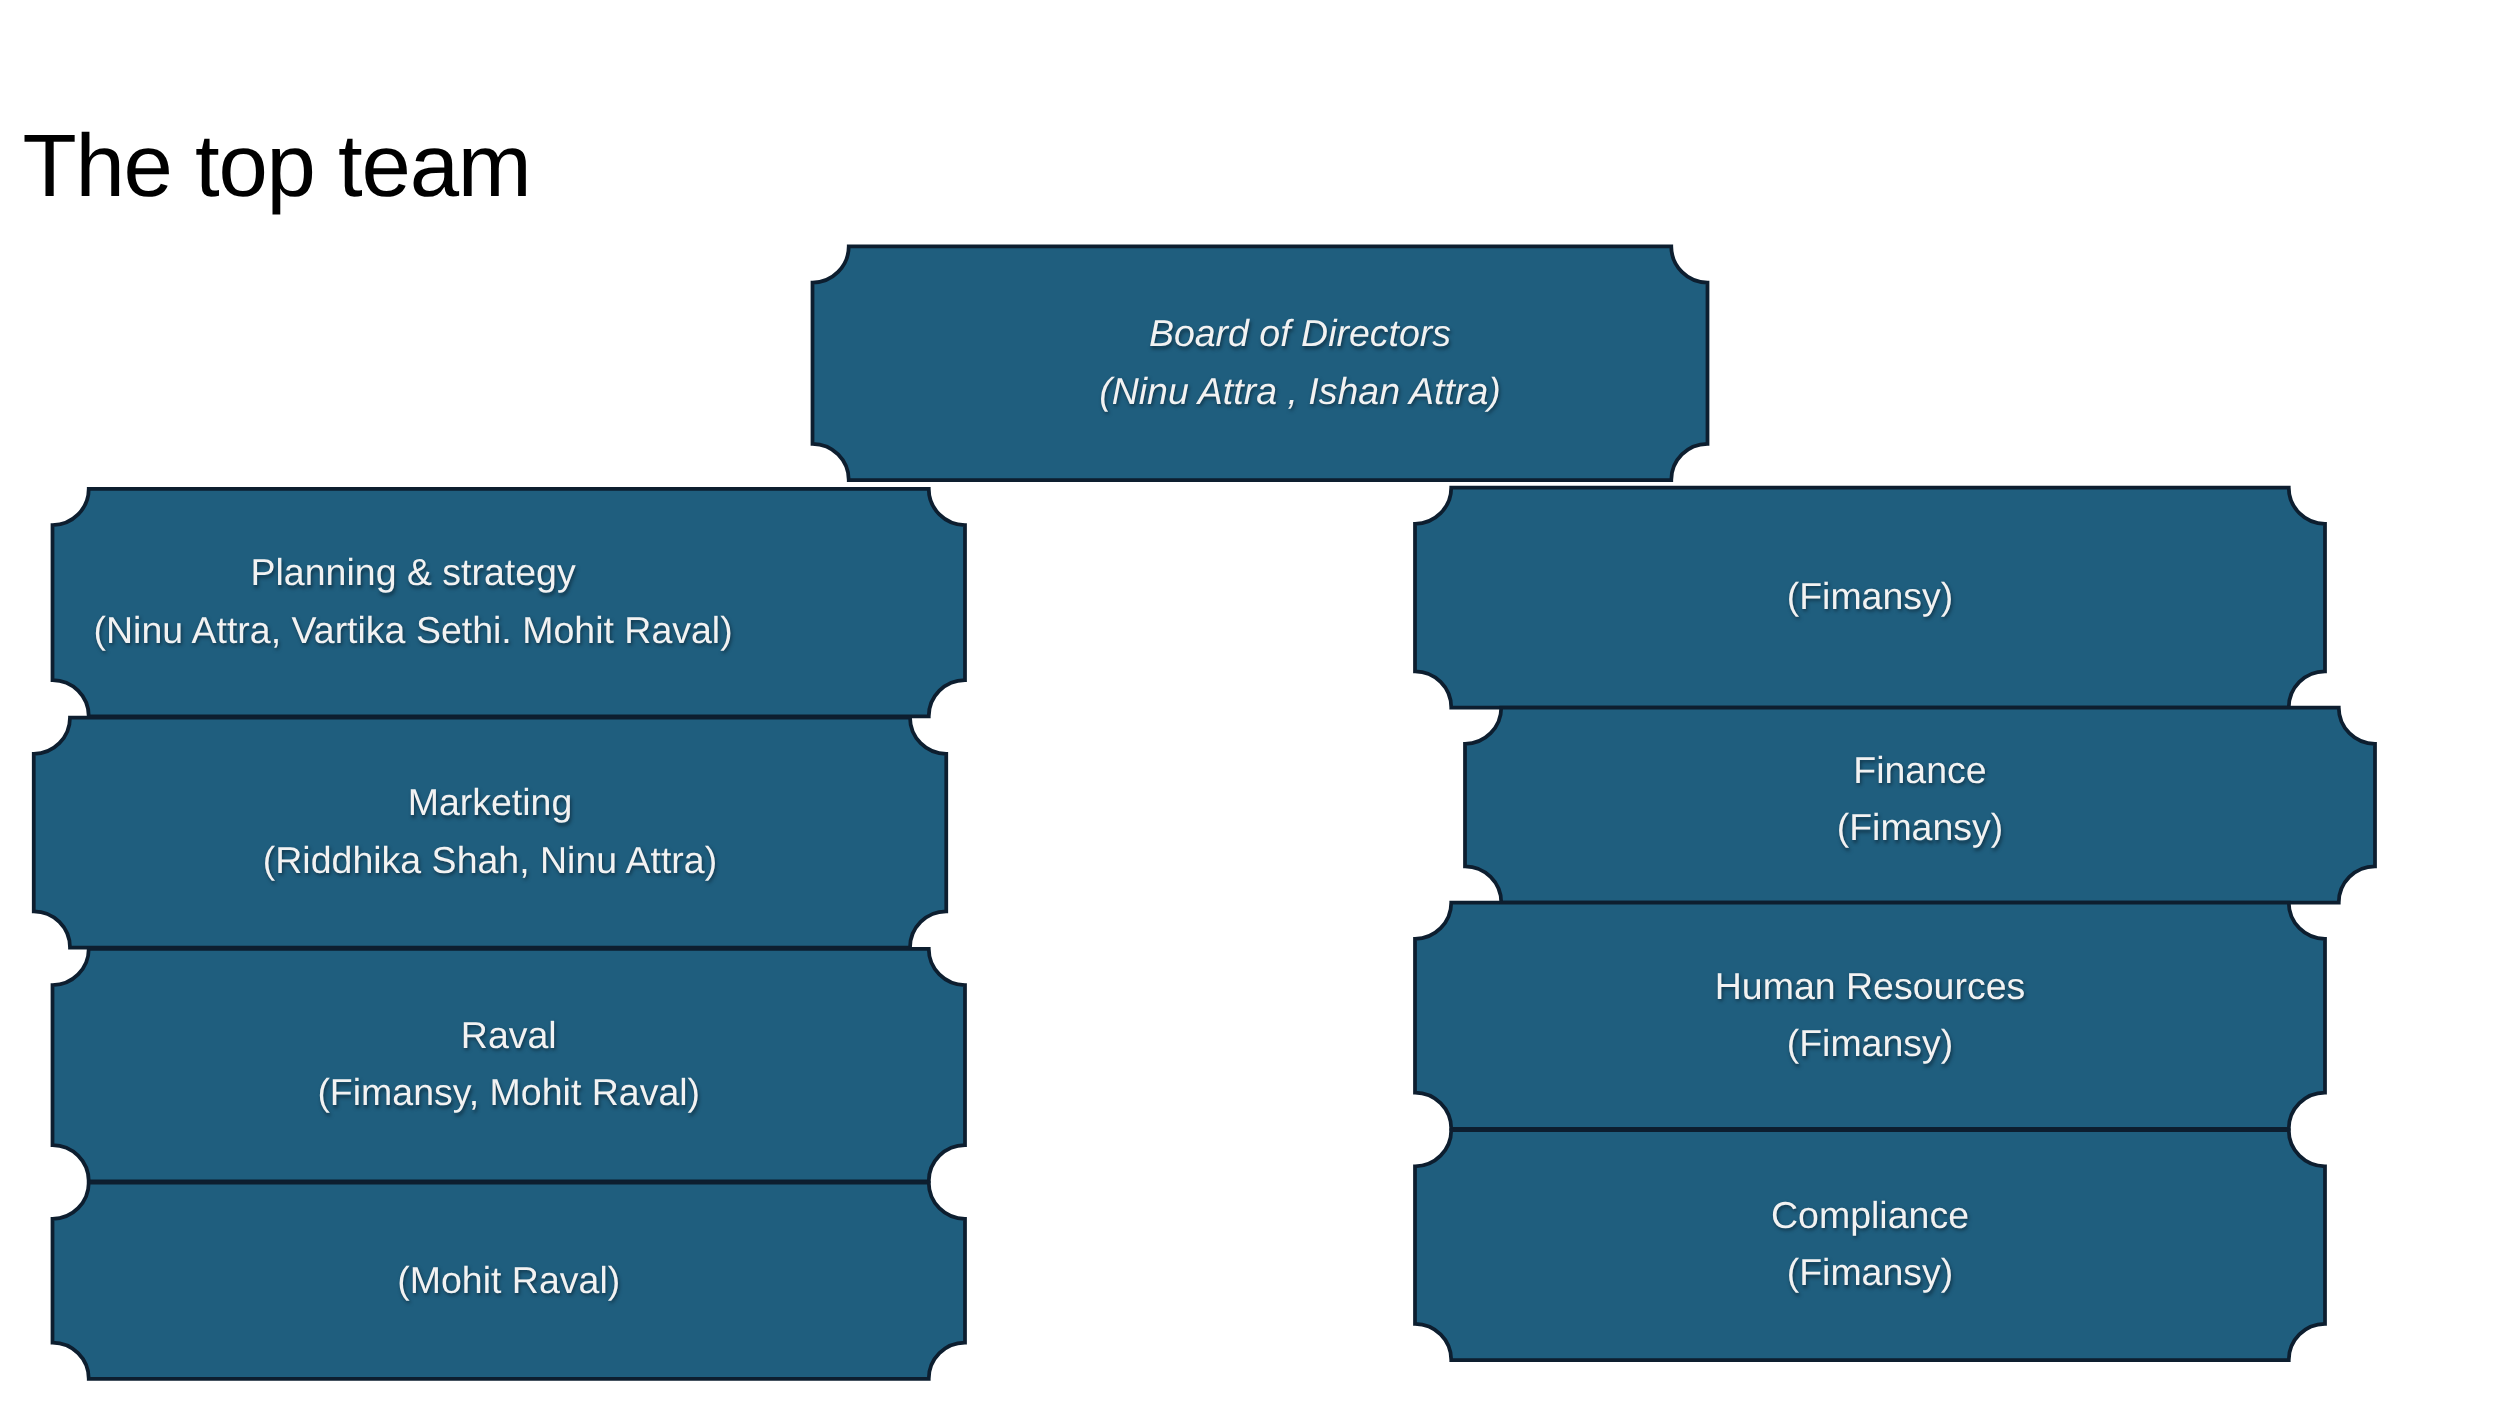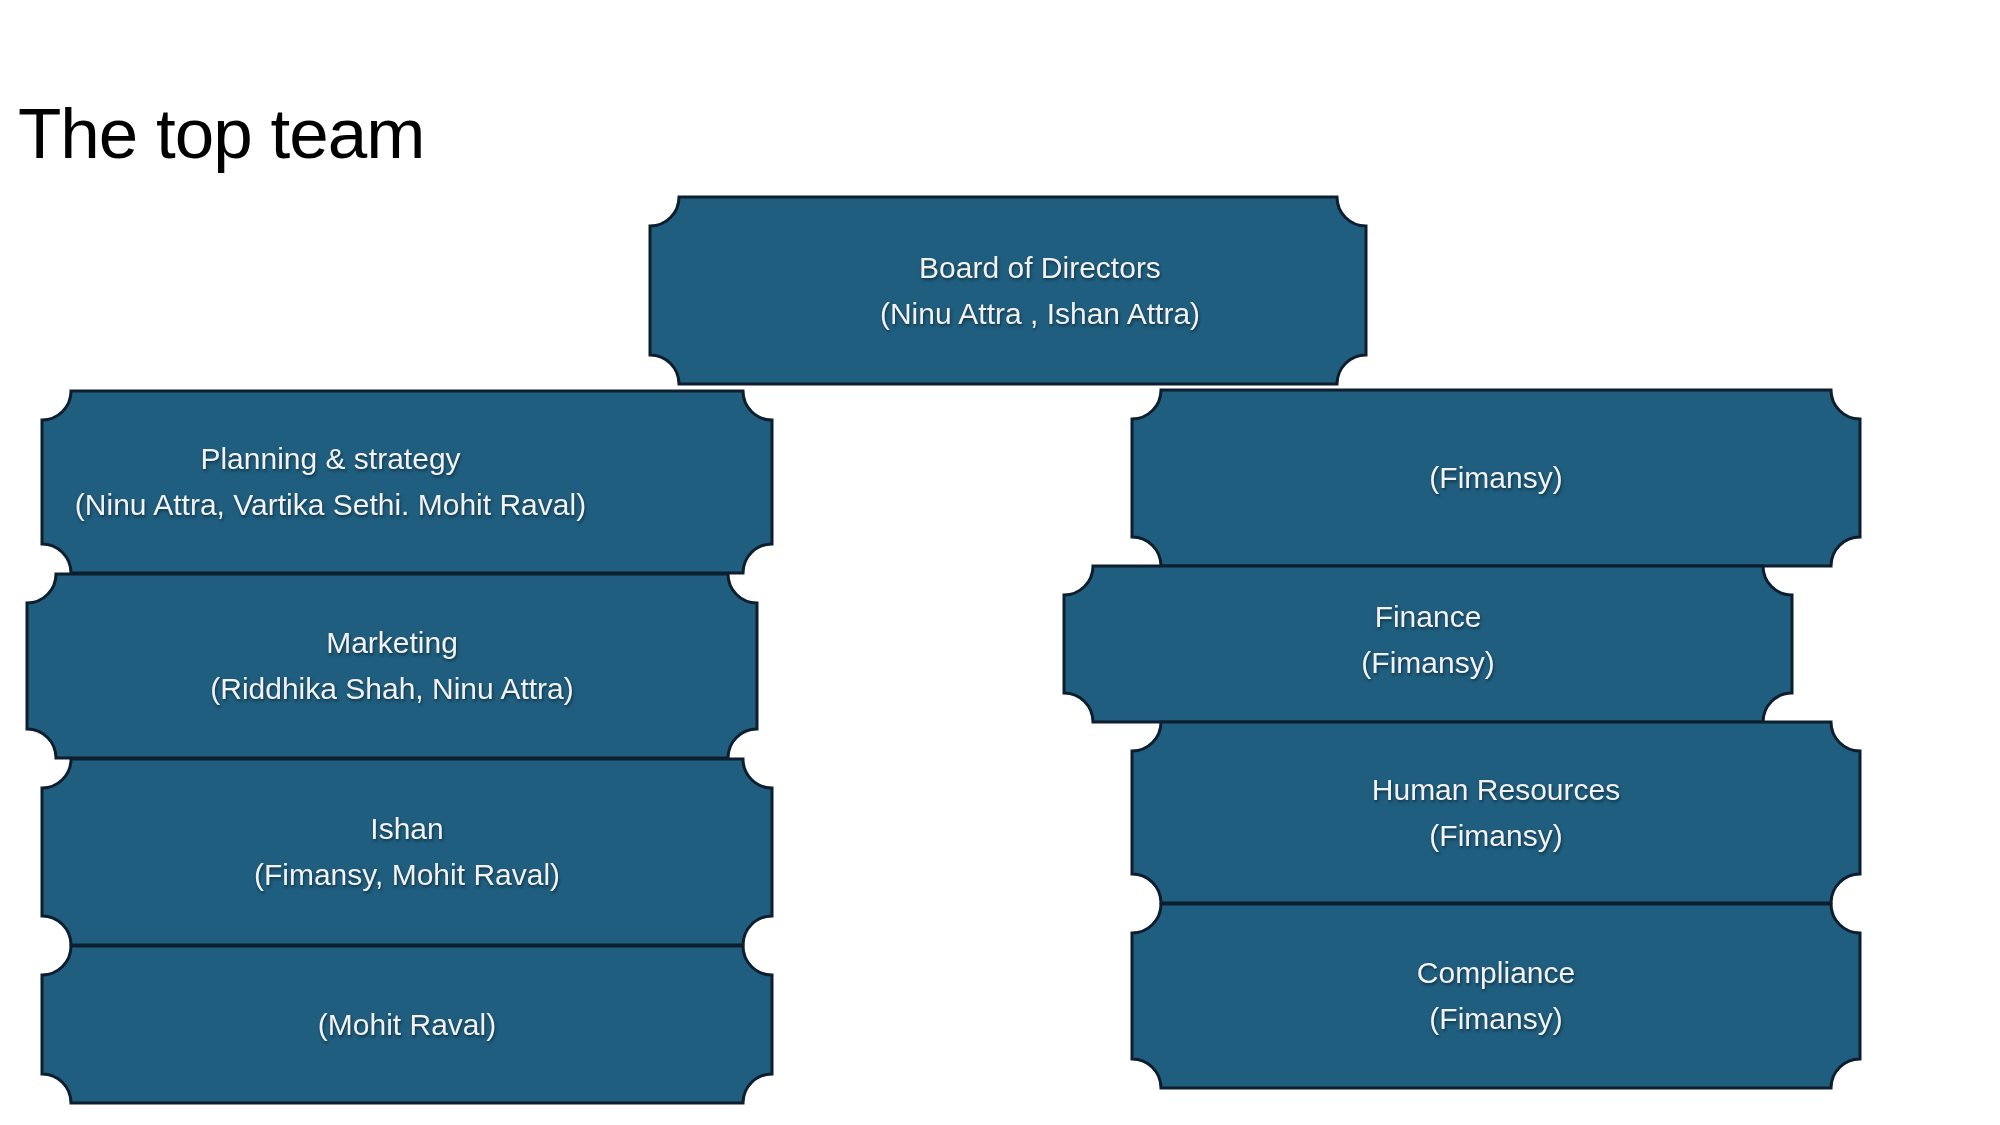--- a/index.html
+++ b/index.html
@@ -51,27 +51,27 @@
     text-align: center;
     color: var(--box-text-color, #F2F2F2);
     font-size: 30px;
     line-height: 46px;
     text-shadow: 1px 2px 3px rgba(5, 18, 30, 0.55);
     white-space: pre-wrap;
     padding: 0 30px;
     box-sizing: border-box;
   }
   
-  .box-board      { left: 650px;  top: 197px; width: 780px; height: 187px; }
+  .box-board      { left: 650px;  top: 197px; width: 780px; height: 187px; font-style: italic; }
   .box-planning   { left: 42px;   top: 391px; width: 577px; height: 182px; text-decoration: underline; }
   .box-marketing  { left: 27px;   top: 574px; width: 730px; height: 184px; }
   .box-sales      { left: 42px;   top: 759px; width: 730px; height: 186px; }
   .box-operations { left: 42px;   top: 946px; width: 730px; height: 157px; }
   .box-legal      { left: 1132px; top: 390px; width: 728px; height: 176px; }
-  .box-finance    { left: 1064px; top: 566px; width: 728px; height: 148px; border-radius: 17px; }
+  .box-finance    { left: 1172px; top: 566px; width: 728px; height: 148px; border-radius: 17px; }
   .box-hr         { left: 1132px; top: 722px; width: 728px; height: 181px; }
   .box-compliance { left: 1132px; top: 904px; width: 728px; height: 184px; }
 </style>
 </head>
 <body>
 
 <div class="slide">
 
   <h1 class="slide-title">The top team</h1>
 
@@ -103,21 +103,21 @@
       <span>Marketing</span>
       <span>(Riddhika Shah, Ninu Attra)</span>
     </div>
   </div>
 
   <div class="plaque box-sales">
       <svg width="730" height="186" viewBox="0 0 730 186">
         <path d="M 29 0 L 701 0 A 29 29 0 0 0 730 29 L 730 157 A 29 29 0 0 0 701 186 L 29 186 A 29 29 0 0 0 0 157 L 0 29 A 29 29 0 0 0 29 0 Z"></path>
       </svg>
     <div class="box-text">
-      <span>Ishan</span>
+      <span>Raval</span>
       <span>(Fimansy, Mohit Raval)</span>
     </div>
   </div>
 
   <div class="plaque box-operations">
       <svg width="730" height="157" viewBox="0 0 730 157">
         <path d="M 29 0 L 701 0 A 29 29 0 0 0 730 29 L 730 128 A 29 29 0 0 0 701 157 L 29 157 A 29 29 0 0 0 0 128 L 0 29 A 29 29 0 0 0 29 0 Z"></path>
       </svg>
     <div class="box-text">
       <span>(Mohit Raval)</span>

